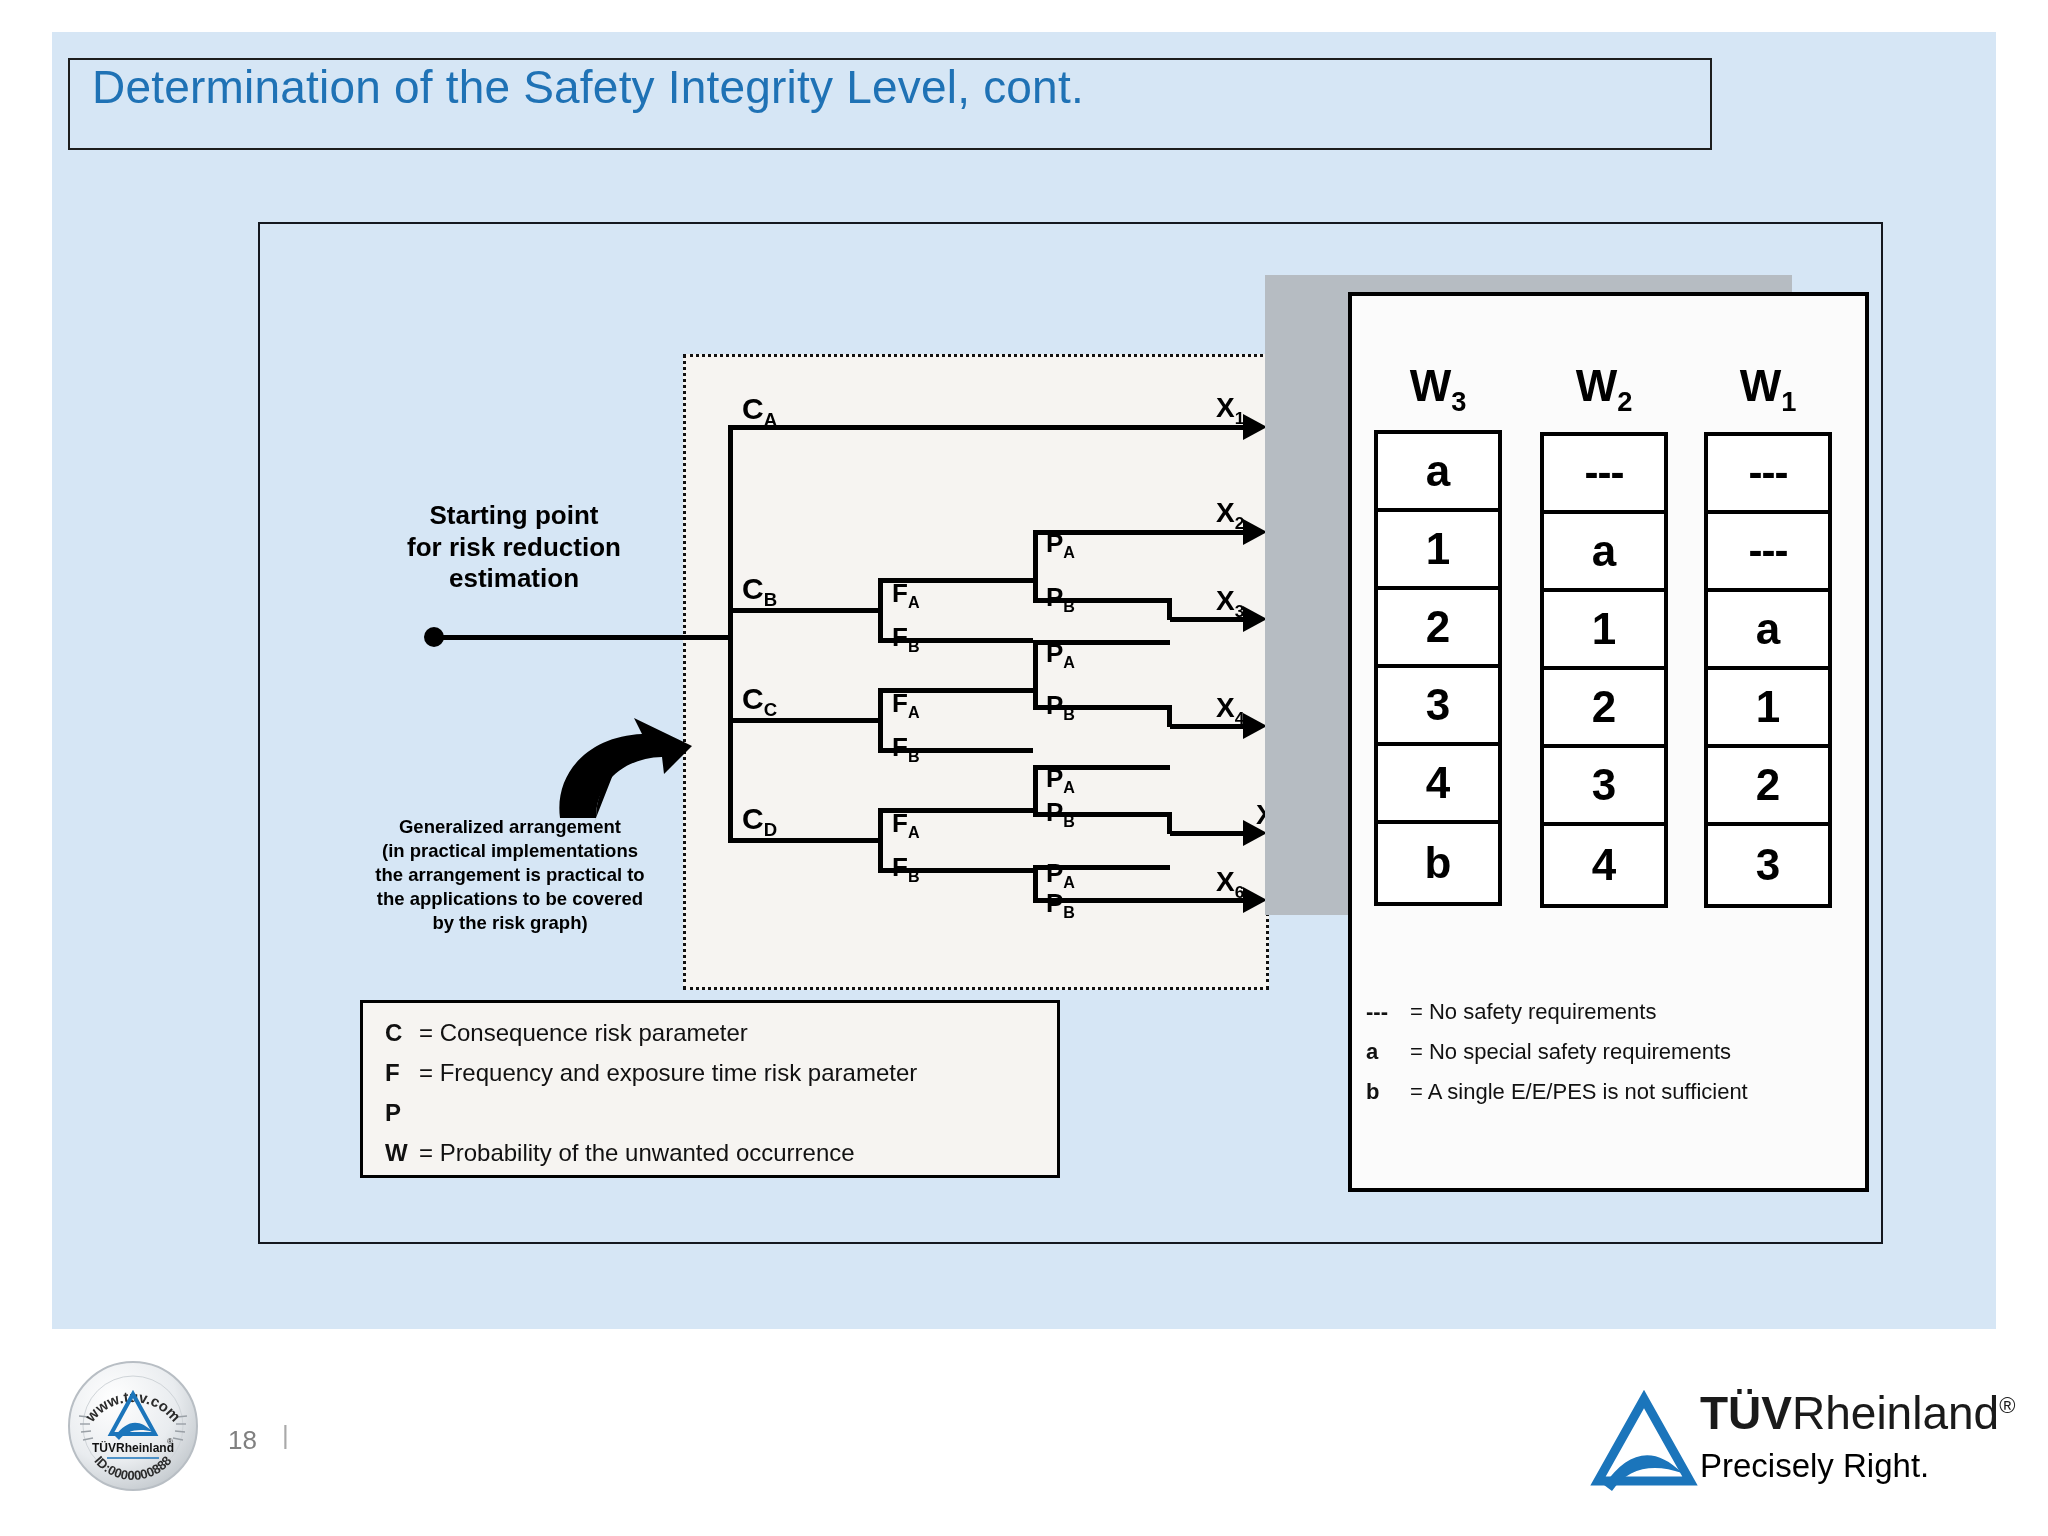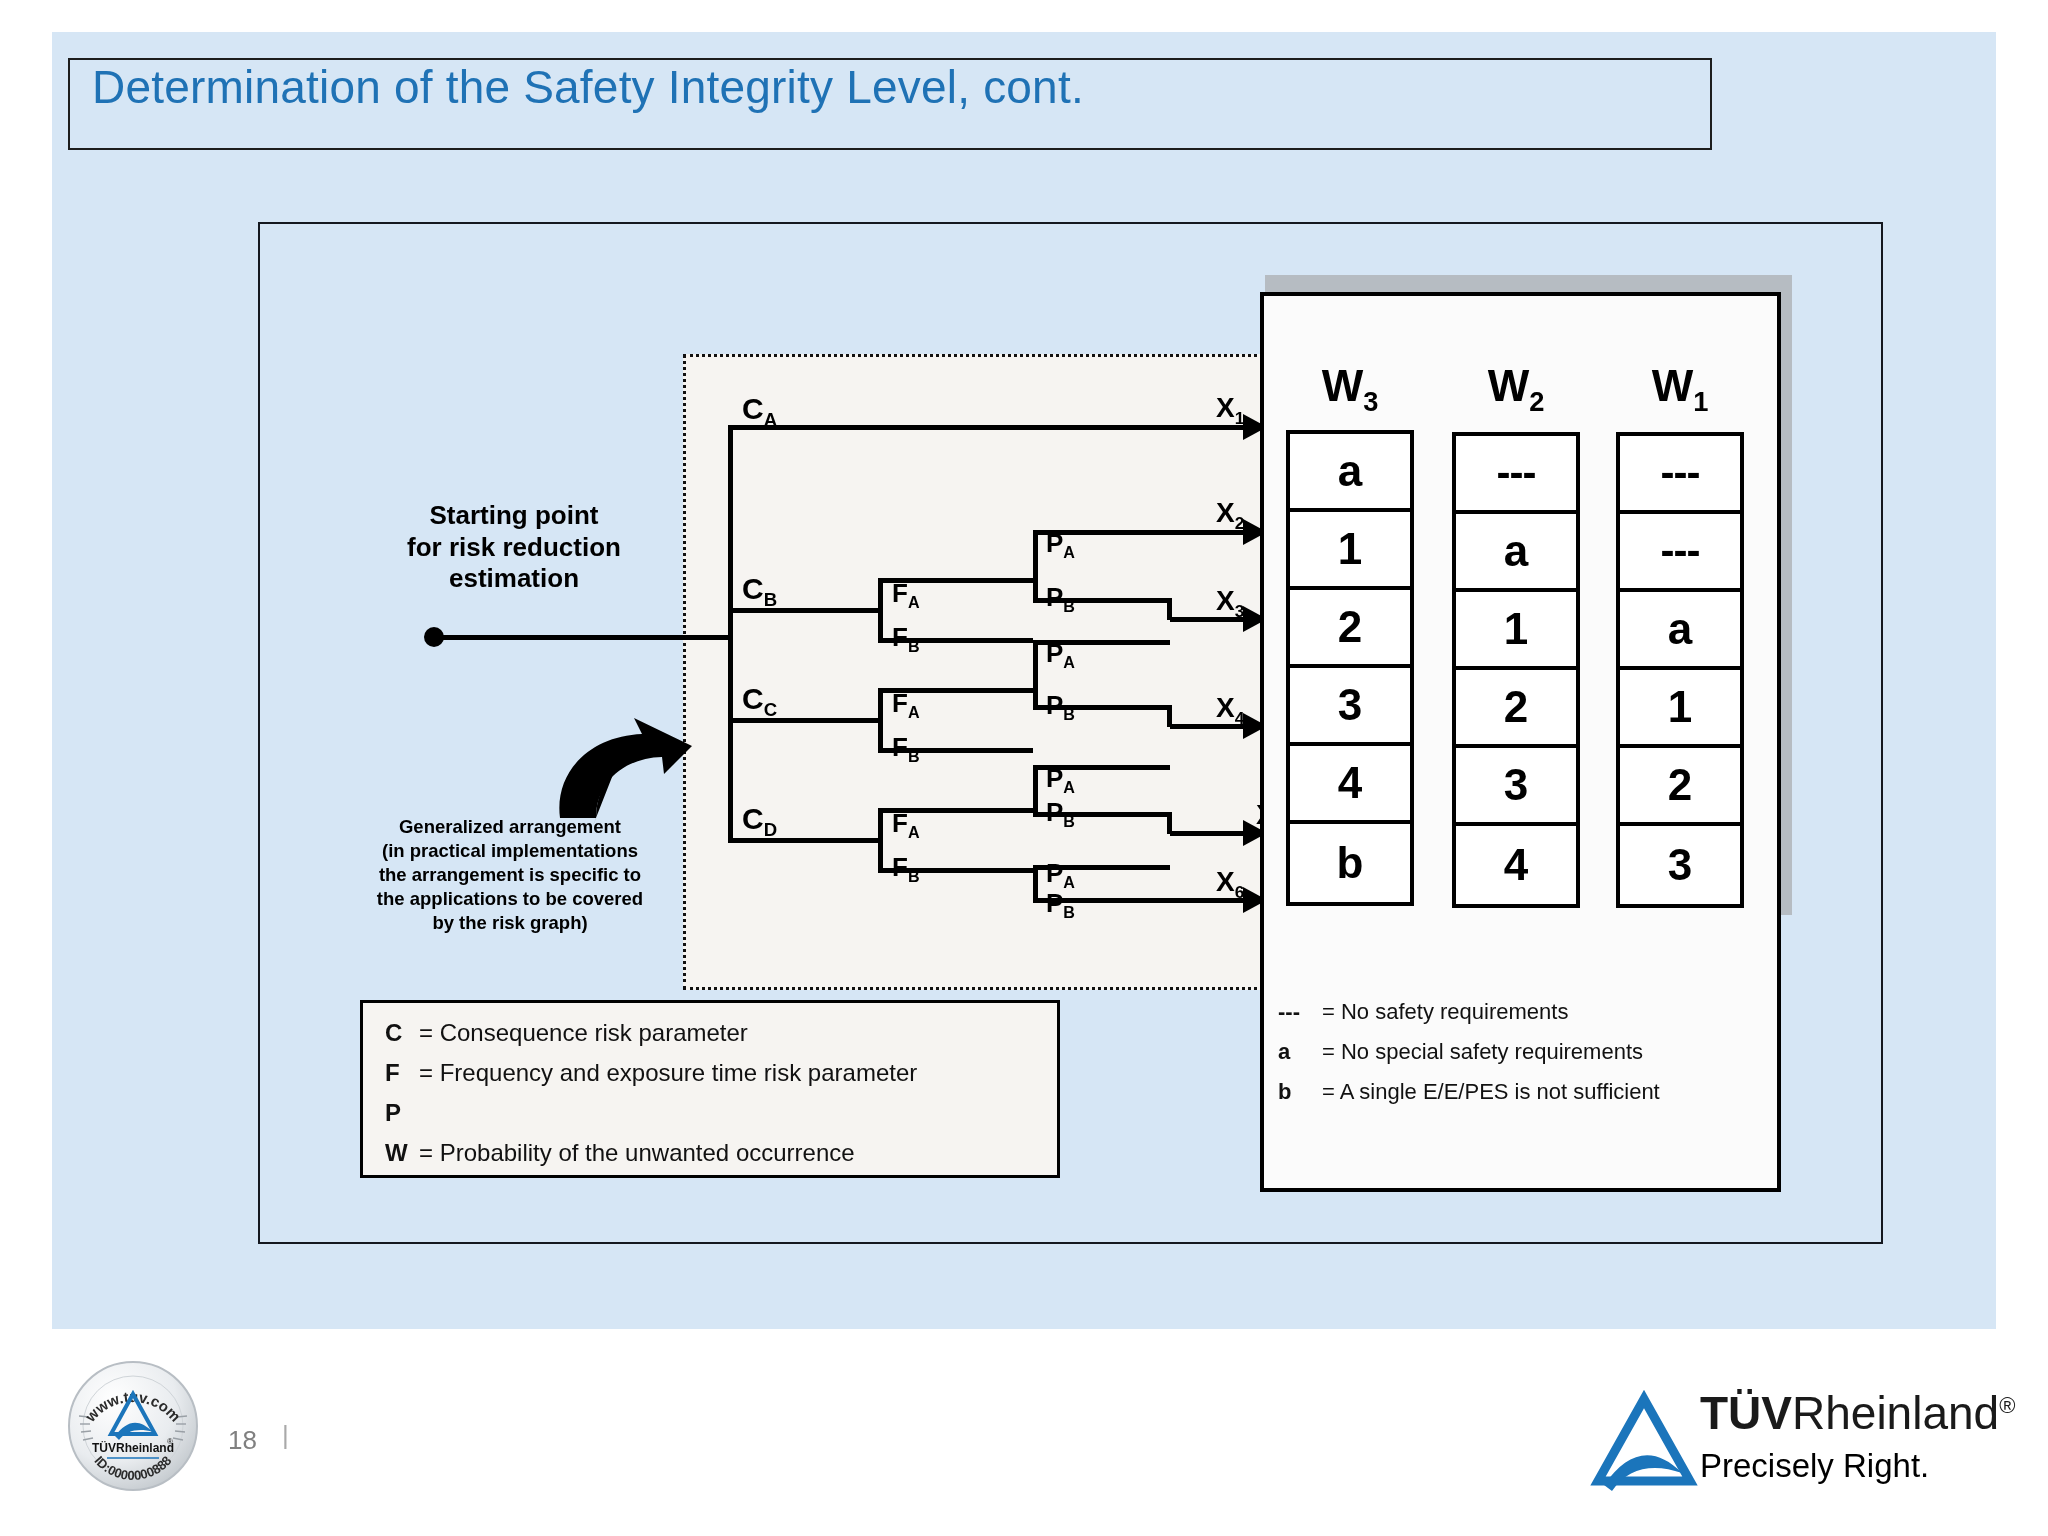--- a/index.html
+++ b/index.html
@@ -75,21 +75,21 @@
   }
   .leg-row{display:flex;align-items:baseline;padding:6px 0 6px 22px;font-size:24px;color:#111;}
   .leg-key{font-weight:bold;width:34px;flex:none;}
   .leg-val{white-space:nowrap;}
   
   #right-shadow{
     position:absolute;left:1265px;top:275px;width:527px;height:640px;
     background:#b6bcc2;
   }
   #right-panel{
-    position:absolute;left:1260px;top:292px;width:521px;height:900px;
+    position:absolute;left:1348px;top:292px;width:521px;height:900px;
     border:4px solid #000;background:#fbfbfb;box-sizing:border-box;
   }
   .wcol{position:absolute;top:68px;width:128px;}
   .whead{
     text-align:center;font-size:44px;font-weight:bold;color:#000;
     line-height:1;margin-bottom:10px;height:56px;
   }
   .wtable{border:4px solid #000;background:#fff;box-sizing:border-box;}
   .wcell{
     height:78px;display:flex;align-items:center;justify-content:center;
@@ -145,21 +145,21 @@
 <div class="hline" style="left:434px;top:635px;width:296px;"></div>
 
 <svg id="curve-arrow" viewBox="0 0 190 130">
   <path d="M8,118 C2,72 38,36 90,34 L82,18 L140,46 L112,74 L110,57 C72,58 44,82 44,118 Z" fill="#000"></path>
   <path d="M44,118 C44,100 50,84 62,72 L40,128 Z" fill="#000"></path>
 </svg>
 
 <div id="generalized">
   <div>Generalized arrangement</div>
   <div>(in practical implementations</div>
-  <div>the arrangement is specific to</div>
+  <div>the arrangement is practical to</div>
   <div>the applications to be covered</div>
   <div>by the risk graph)</div>
 </div>
 
 <div class="vline" style="left:728px;top:425px;height:418px;"></div>
 
 <div class="hline" style="left:728px;top:425px;width:490px;"></div>
 <div class="lbl" style="left:742px;top:392px;font-size:30px;">
   <span>C</span><span class="sub">A</span>
 </div>

